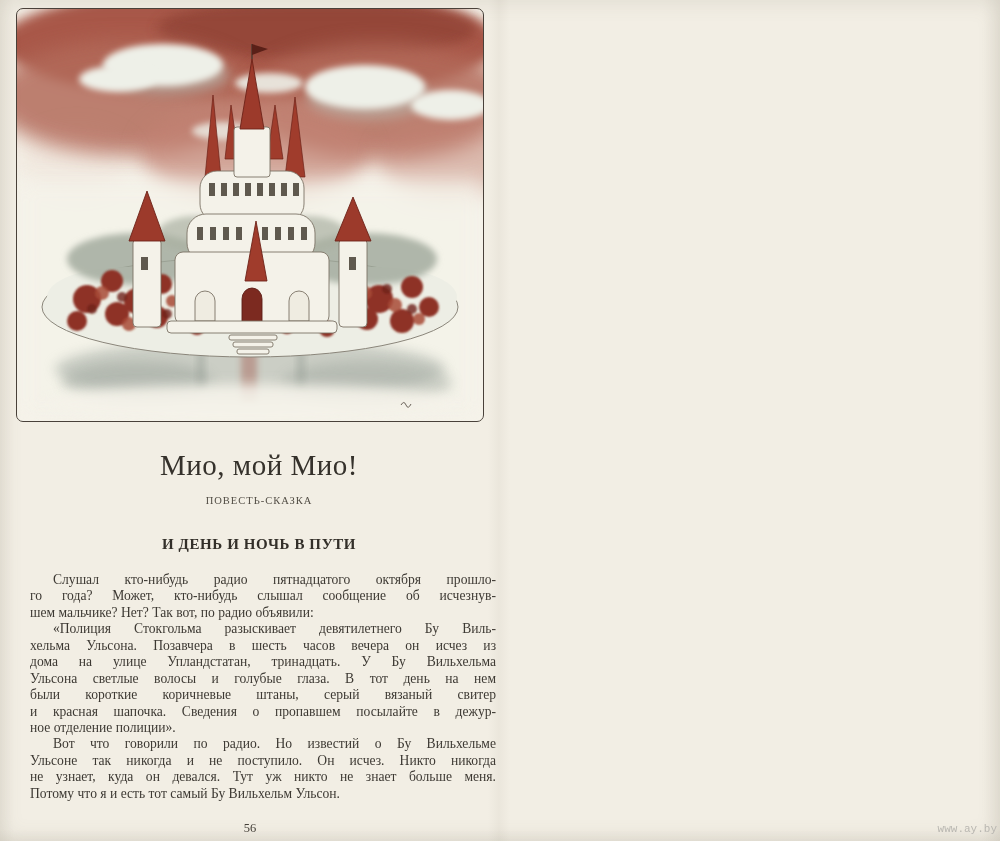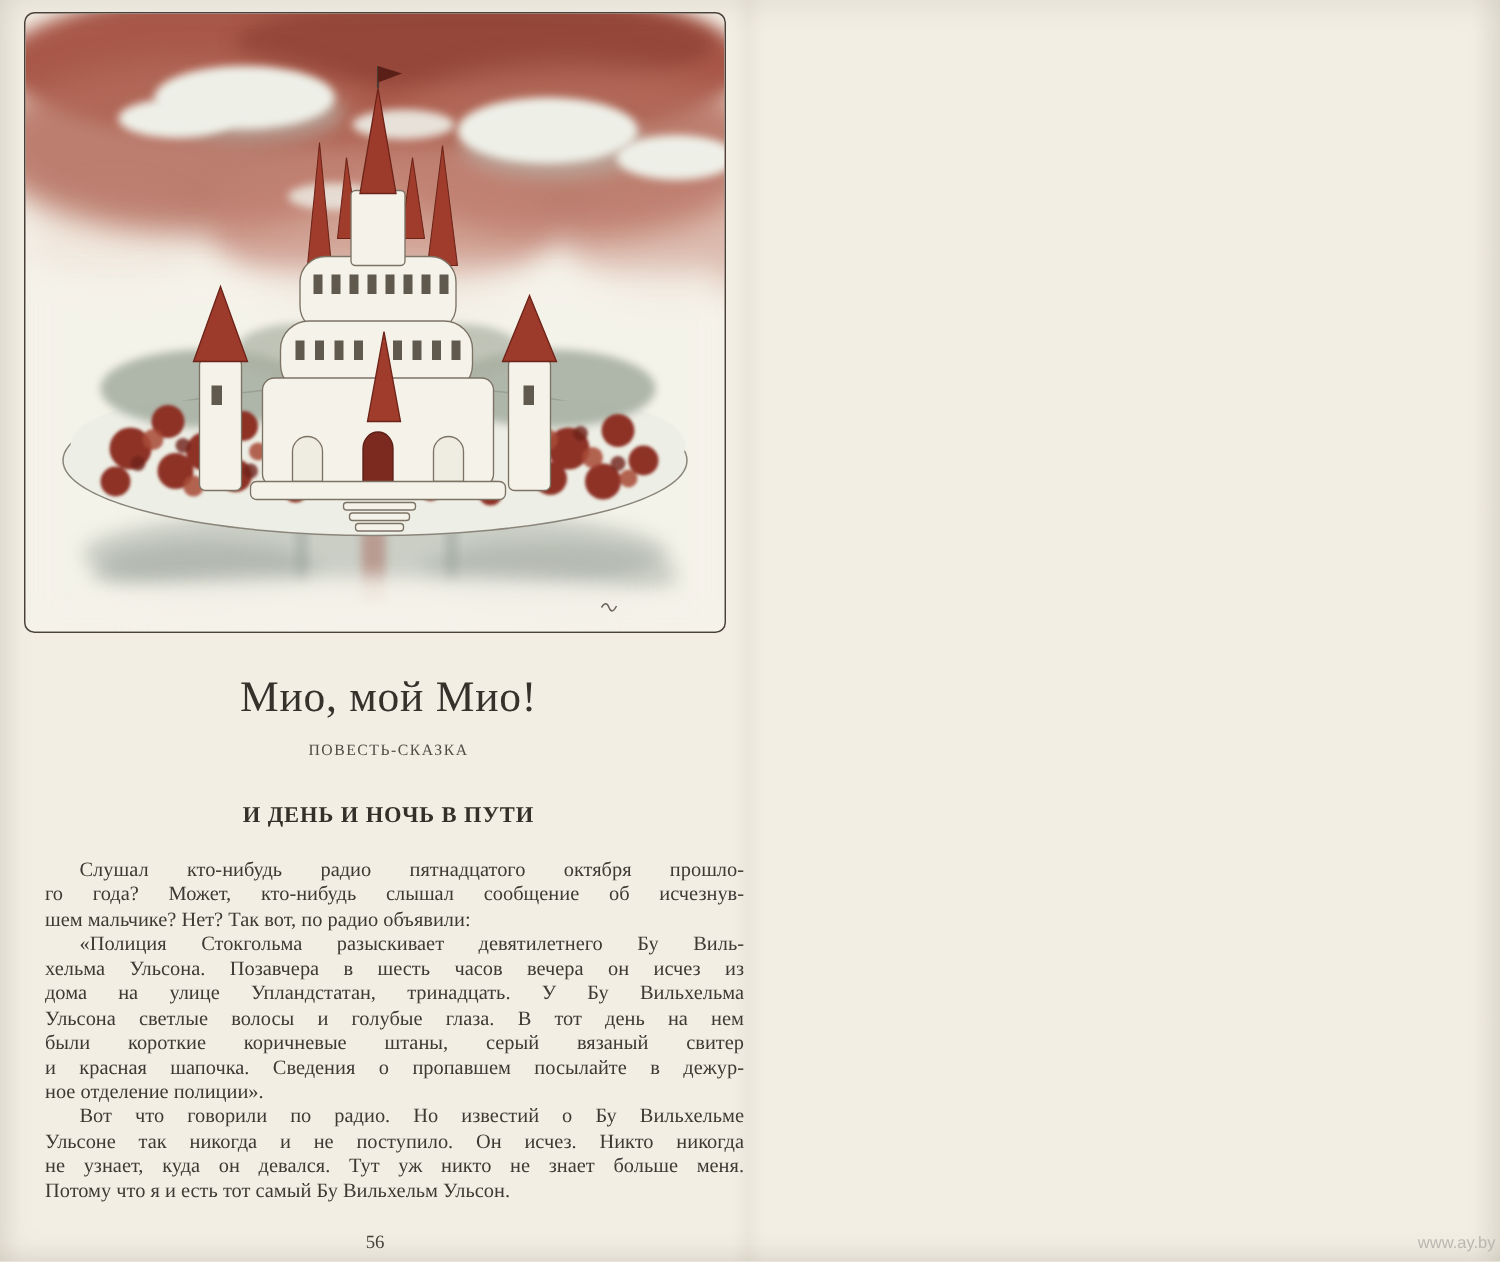--- a/index.html
+++ b/index.html
@@ -55,21 +55,21 @@
   }
   .textcol-left .line{height:16.45px;overflow:hidden;}
   .line.first{text-indent:23px;}
   .line.plast{text-align-last:left;}
 
   .pagenum{position:absolute;text-align:center;font-size:12.5px;color:#45403a;}
   .pagenum-left{left:30px;top:821px;width:440px;}
 
   .watermark{
     position:absolute;right:3px;bottom:6px;z-index:50;
-    font-family:Liberation Sans, sans-serif;
+    font-family:Liberation Mono, monospace;
     font-size:11px;color:#b9b7b1;letter-spacing:0;
   }
 </style>
 </head>
 <body>
 
 <div class="page page-left">
 
   <div class="frame">
     <svg viewBox="0 0 466 412" aria-hidden="true">

